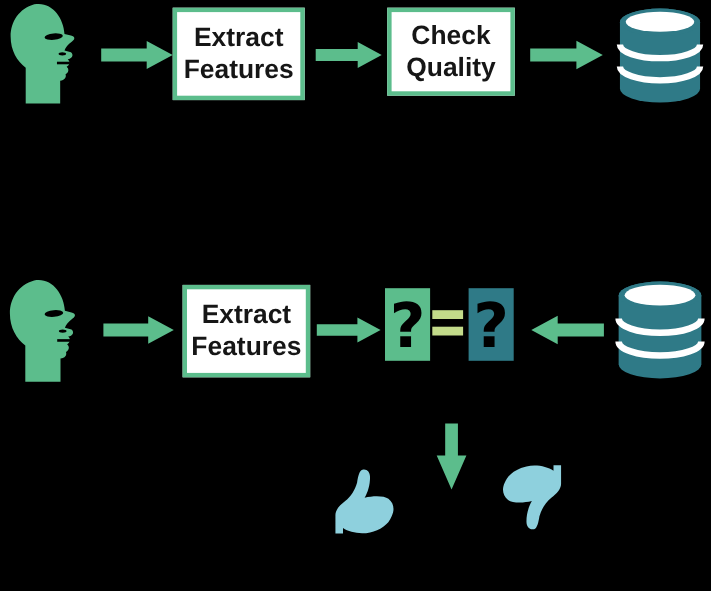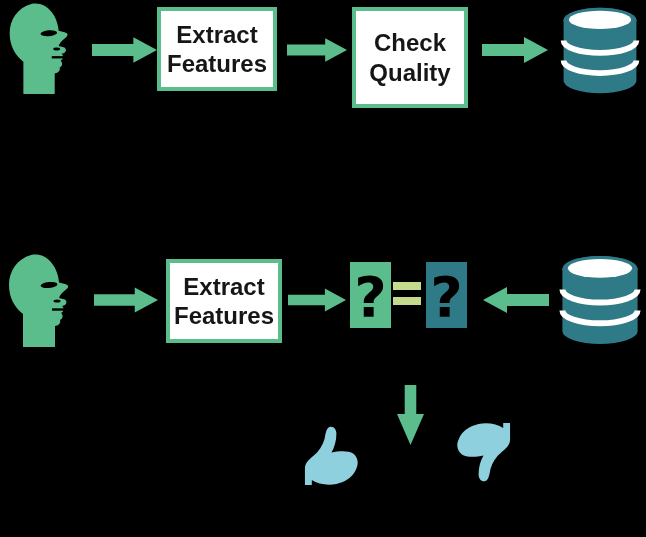--- a/index.html
+++ b/index.html
@@ -83,21 +83,21 @@
 
   <div class="process-box" style="left:157px;top:7px;width:120px;height:84px">
     <span>Extract
 Features</span>
   </div>
 
   <svg class="abs" style="left:287px;top:37px" width="60" height="26" viewBox="0 0 66 26">
       <use href="#sym-arrow-right"></use>
     </svg>
 
-  <div class="process-box" style="left:352px;top:7px;width:116px;height:101px">
+  <div class="process-box" style="left:352px;top:7px;width:116px;height:80px">
     <span>Check
 Quality</span>
   </div>
 
   <svg class="abs" style="left:480px;top:37px" width="70" height="26" viewBox="0 0 66 26">
       <use href="#sym-arrow-right"></use>
     </svg>
 
   <svg class="abs" style="left:556px;top:4px" width="88" height="92" viewBox="0 0 86 96">
       <use href="#sym-db"></use>

